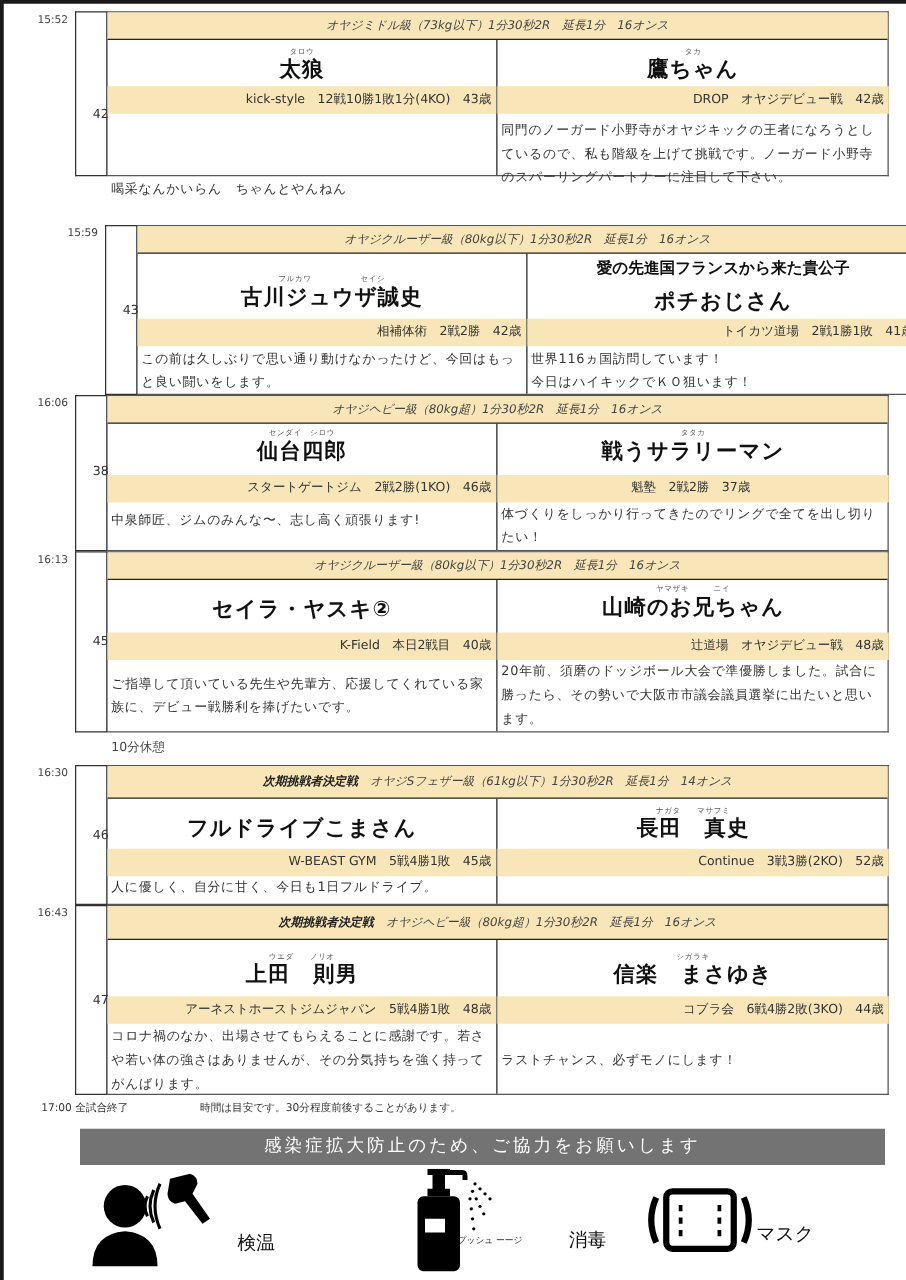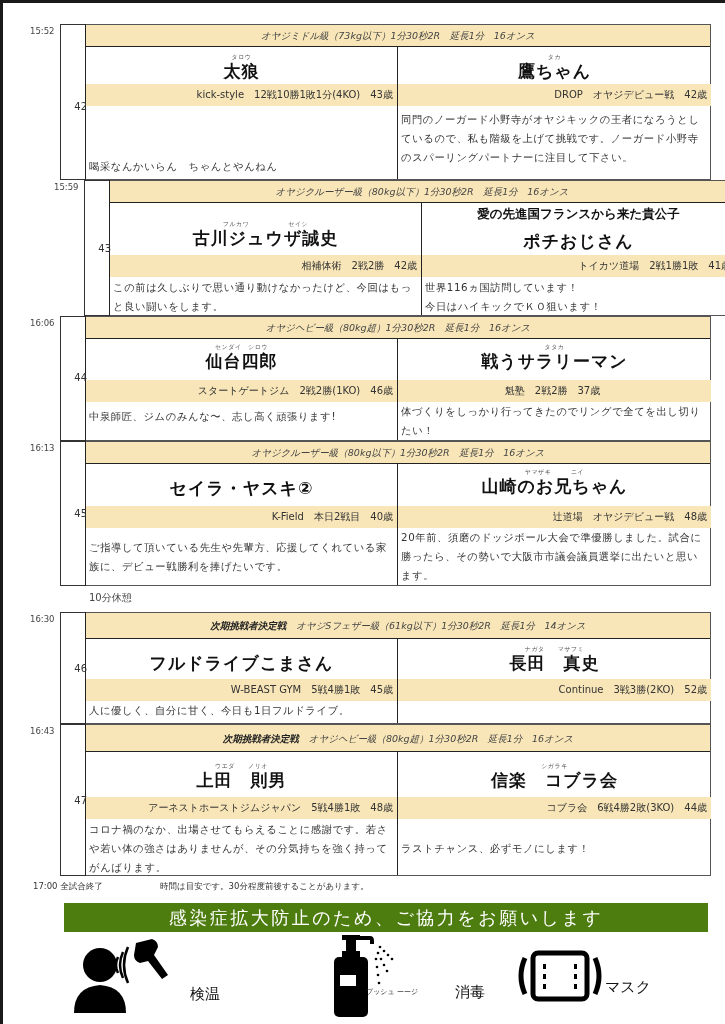--- a/index.html
+++ b/index.html
@@ -23,32 +23,32 @@
   .ruby-row { font-size: 6px; color: #555; height: 8px; line-height: 8px; white-space: pre; letter-spacing: 0.5px; }
   .subtitle { font-size: 12.5px; font-weight: bold; color: #111; line-height: 18px; }
   .fname { font-size: 17px; font-weight: bold; color: #111; line-height: 20px; white-space: nowrap; letter-spacing: 1px; }
   .infobar { position: absolute; left: 0; right: 0; height: 22px; background: #f8e6b8; text-align: right; font-size: 10px; line-height: 22px; color: #333; padding-right: 4px; white-space: pre; }
   .comment { position: absolute; left: 3px; right: 3px; font-size: 10.3px; line-height: 19px; color: #333; letter-spacing: 0.6px; }
 
   .breaktext { position: absolute; left: 89px; top: 591px; font-size: 10px; color: #444; }
   .footer-time { position: absolute; left: 33px; top: 881px; font-size: 8.5px; color: #333; }
   .footer-note { position: absolute; left: 160px; top: 881px; font-size: 8.5px; color: #333; }
 
-  .banner { position: absolute; left: 64px; top: 903px; width: 644px; height: 29px; background: #4d7c0f; color: #fff; text-align: center; font-size: 18px; line-height: 29px; letter-spacing: 2.5px; }
+  .banner { position: absolute; left: 64px; top: 903px; width: 644px; height: 29px; background: #737373; color: #fff; text-align: center; font-size: 14px; line-height: 29px; letter-spacing: 2.5px; }
   .icon-group { position: absolute; }
   .icon-label { position: absolute; font-size: 15px; color: #111; white-space: nowrap; }
   .purge-label { position: absolute; font-size: 7px; color: #333; }
 </style>
 </head>
 <body>
 
 <div class="frame-top"></div>
 <div class="frame-left"></div>
 
-<div class="bout" style="top:24px;height:156px;">
+<div class="bout" style="top:9px;height:132px;">
   <div class="time">15:52</div>
   <div class="numcol">
     <div class="num" style="top:76px;">42</div>
   </div>
   <div class="main">
     <div class="classbar"><span>オヤジミドル級（73kg以下）1分30秒2R　延長1分　16オンス</span></div>
     <div class="fighters">
       <div class="fighter left">
         <div class="namebox" style="top:6px;">
           <div class="ruby-row">タロウ</div>
@@ -94,21 +94,21 @@
         <div class="comment" style="top:75px;white-space:pre-line;">世界116ヵ国訪問しています！
 今日はハイキックでＫＯ狙います！</div>
       </div>
     </div>
   </div>
 </div>
 
 <div class="bout" style="top:316px;height:125px;">
   <div class="time">16:06</div>
   <div class="numcol">
-    <div class="num" style="top:55px;">44</div>
+    <div class="num" style="top:55px;">38</div>
   </div>
   <div class="main">
     <div class="classbar"><span>オヤジヘビー級（80kg超）1分30秒2R　延長1分　16オンス</span></div>
     <div class="fighters">
       <div class="fighter left">
         <div class="namebox" style="top:4px;">
           <div class="ruby-row">センダイ　シロウ</div>
           <div class="fname">仙台四郎</div>
         </div>
         <div class="infobar" style="top:41px;">スタートゲートジム　2戦2勝(1KO)　46歳</div>
@@ -194,21 +194,21 @@
         <div class="namebox" style="top:10px;">
           <div class="ruby-row">ウエダ　　ノリオ</div>
           <div class="fname">上田　則男</div>
         </div>
         <div class="infobar" style="top:45px;">アーネストホーストジムジャパン　5戦4勝1敗　48歳</div>
         <div class="comment" style="top:68px;">コロナ禍のなか、出場させてもらえることに感謝です。若さや若い体の強さはありませんが、その分気持ちを強く持ってがんばります。</div>
       </div>
       <div class="fighter right">
         <div class="namebox" style="top:10px;">
           <div class="ruby-row">シガラキ</div>
-          <div class="fname">信楽　コブラ会</div>
+          <div class="fname">信楽　まさゆき</div>
         </div>
         <div class="infobar" style="top:45px;">コブラ会　6戦4勝2敗(3KO)　44歳</div>
         <div class="comment" style="top:87px;">ラストチャンス、必ずモノにします！</div>
       </div>
     </div>
   </div>
 </div>
 
 <div class="footer-time">17:00 全試合終了</div>
 <div class="footer-note">時間は目安です。30分程度前後することがあります。</div>

